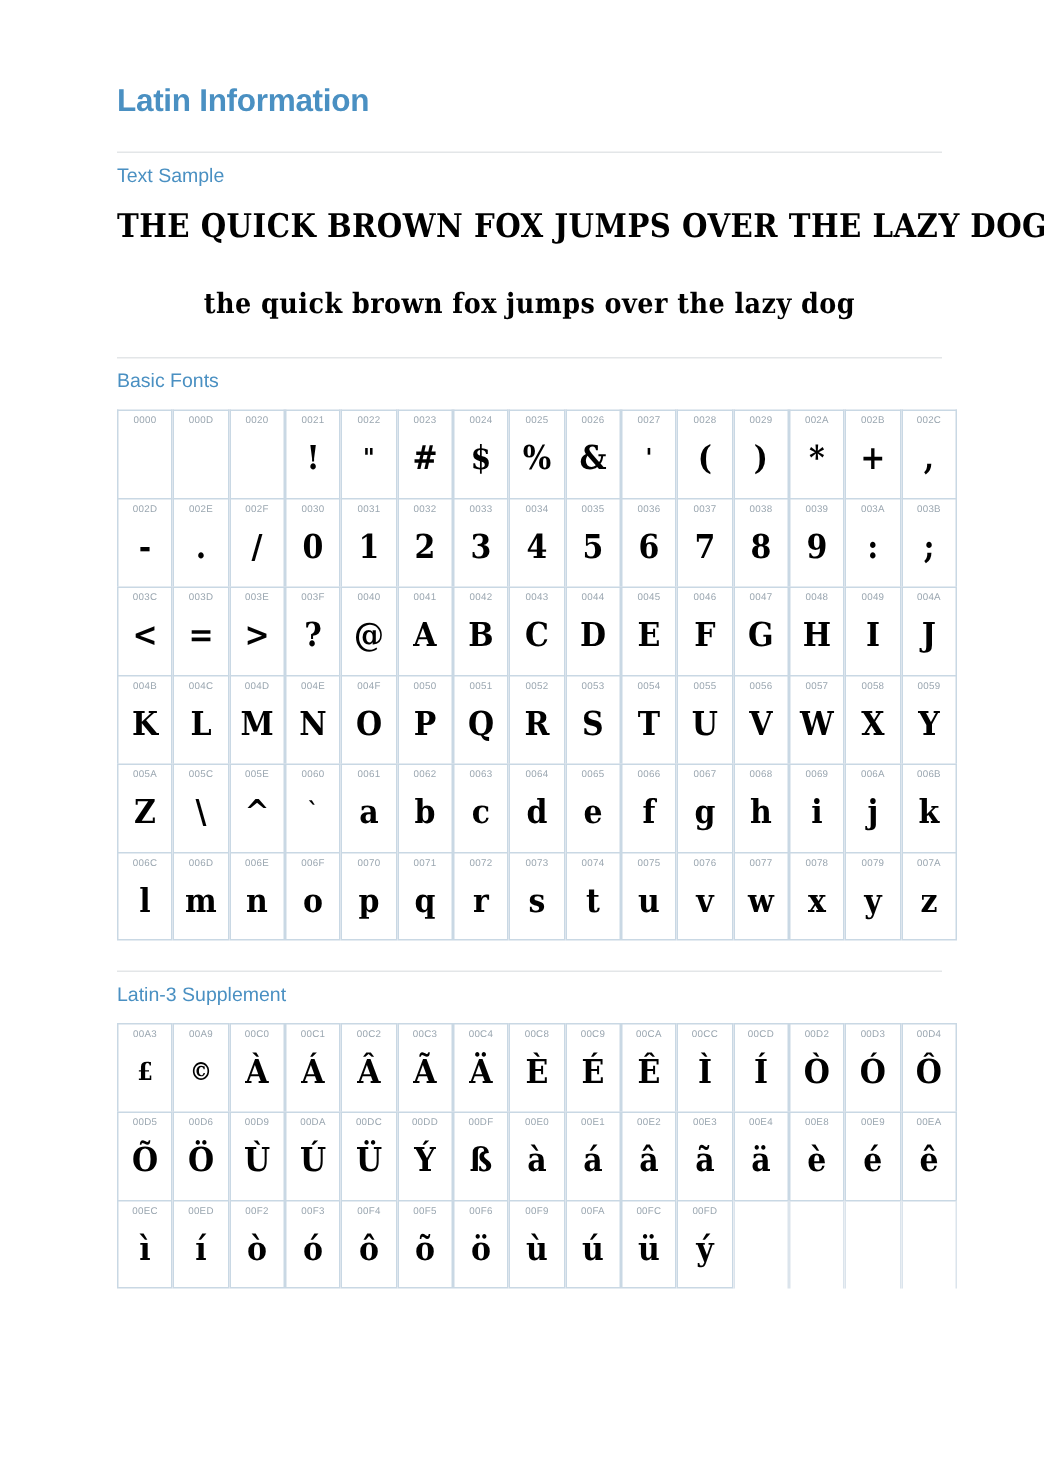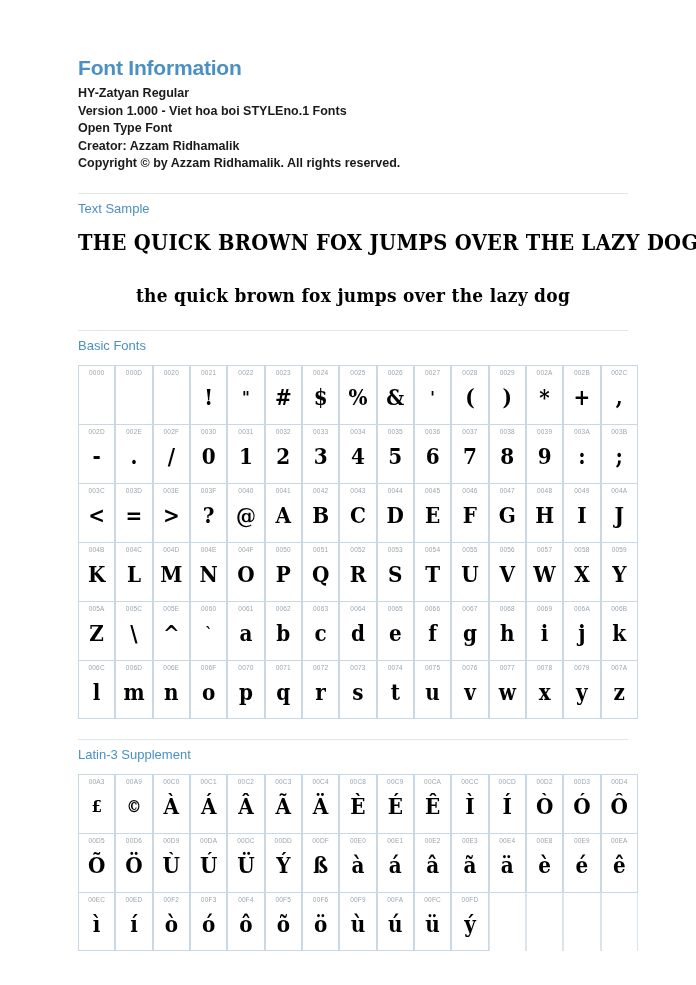--- a/index.html
+++ b/index.html
@@ -143,29 +143,22 @@
     transform: scaleY(1.1);
     transform-origin: center top;
   }
   .glyph.small { font-size: 15px; }
 </style>
 </head>
 <body>
 
 <div class="page">
 
-  <h1 class="doc-title">Font Information</h1>
-
-  <ul class="meta-list">
-    <li>HY-Zatyan Regular</li>
-    <li>Version 1.000 - Viet hoa boi STYLEno.1 Fonts</li>
-    <li>Open Type Font</li>
-    <li>Creator: Azzam Ridhamalik</li>
-    <li>Copyright © by Azzam Ridhamalik. All rights reserved.</li>
-  </ul>
+  <h1 class="doc-title">Latin Information</h1>
+
 
   <div class="section">
     <hr class="rule">
     <h2 class="section-title">Text Sample</h2>
 
     <div class="sample-wrap">
       <div class="sample sample-upper">THE QUICK BROWN FOX JUMPS OVER THE LAZY DOG</div>
       <div class="sample sample-lower">the quick brown fox jumps over the lazy dog</div>
     </div>
   </div>

